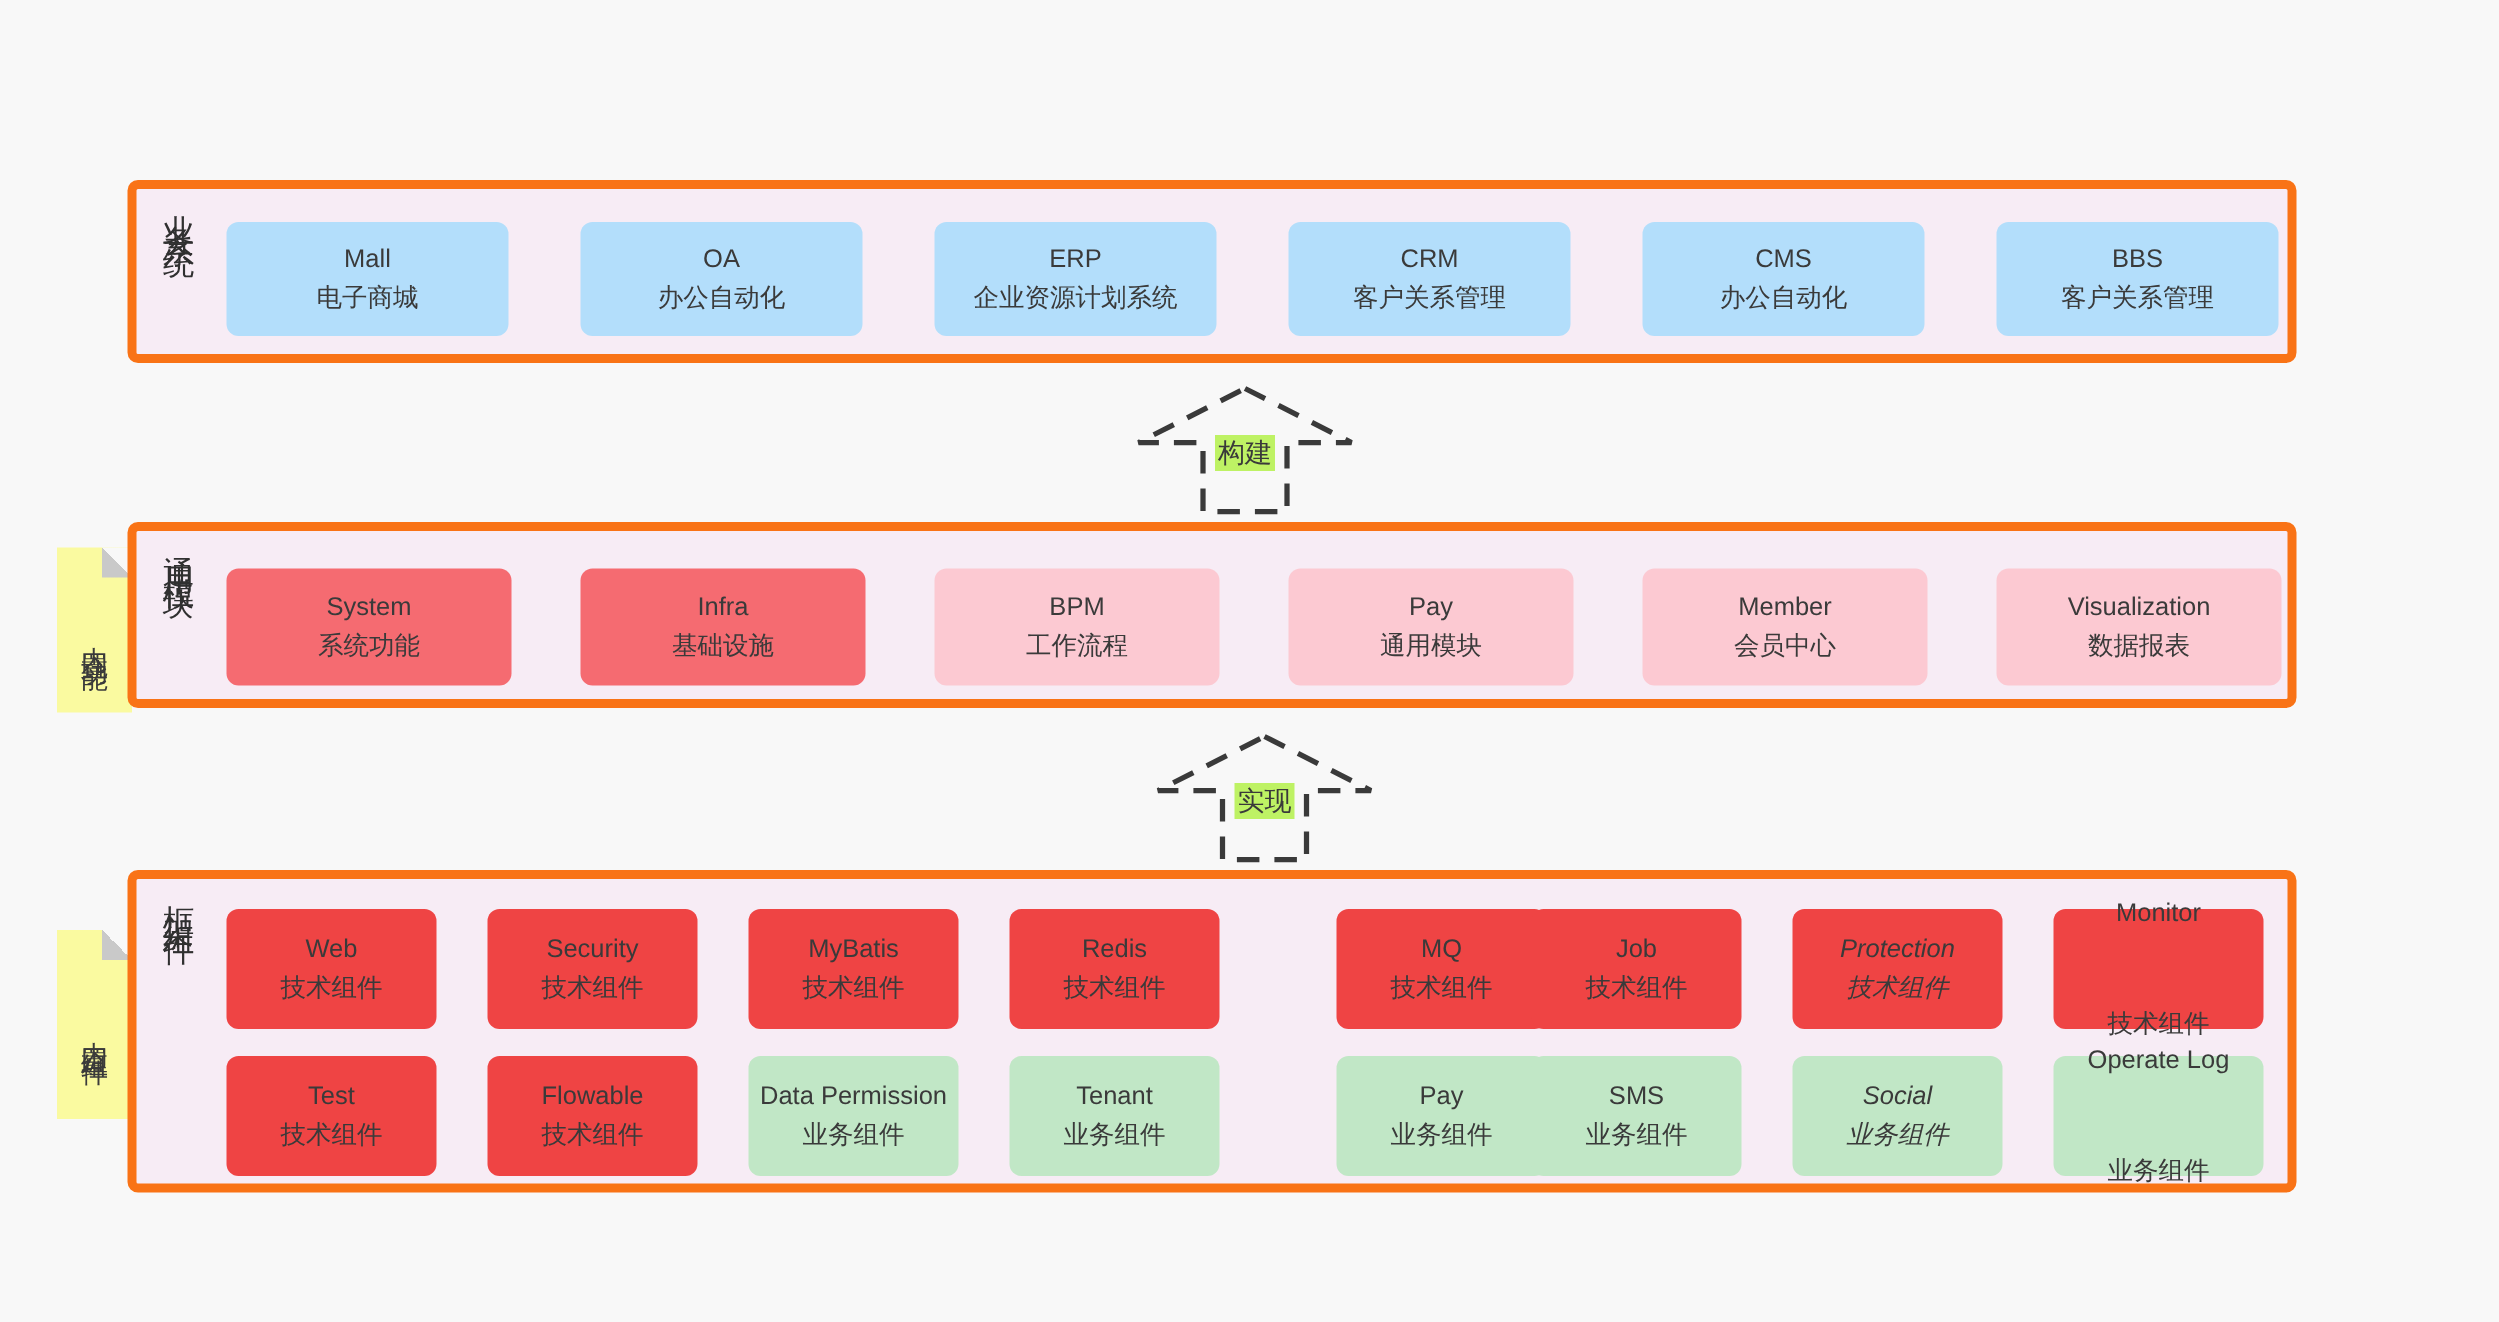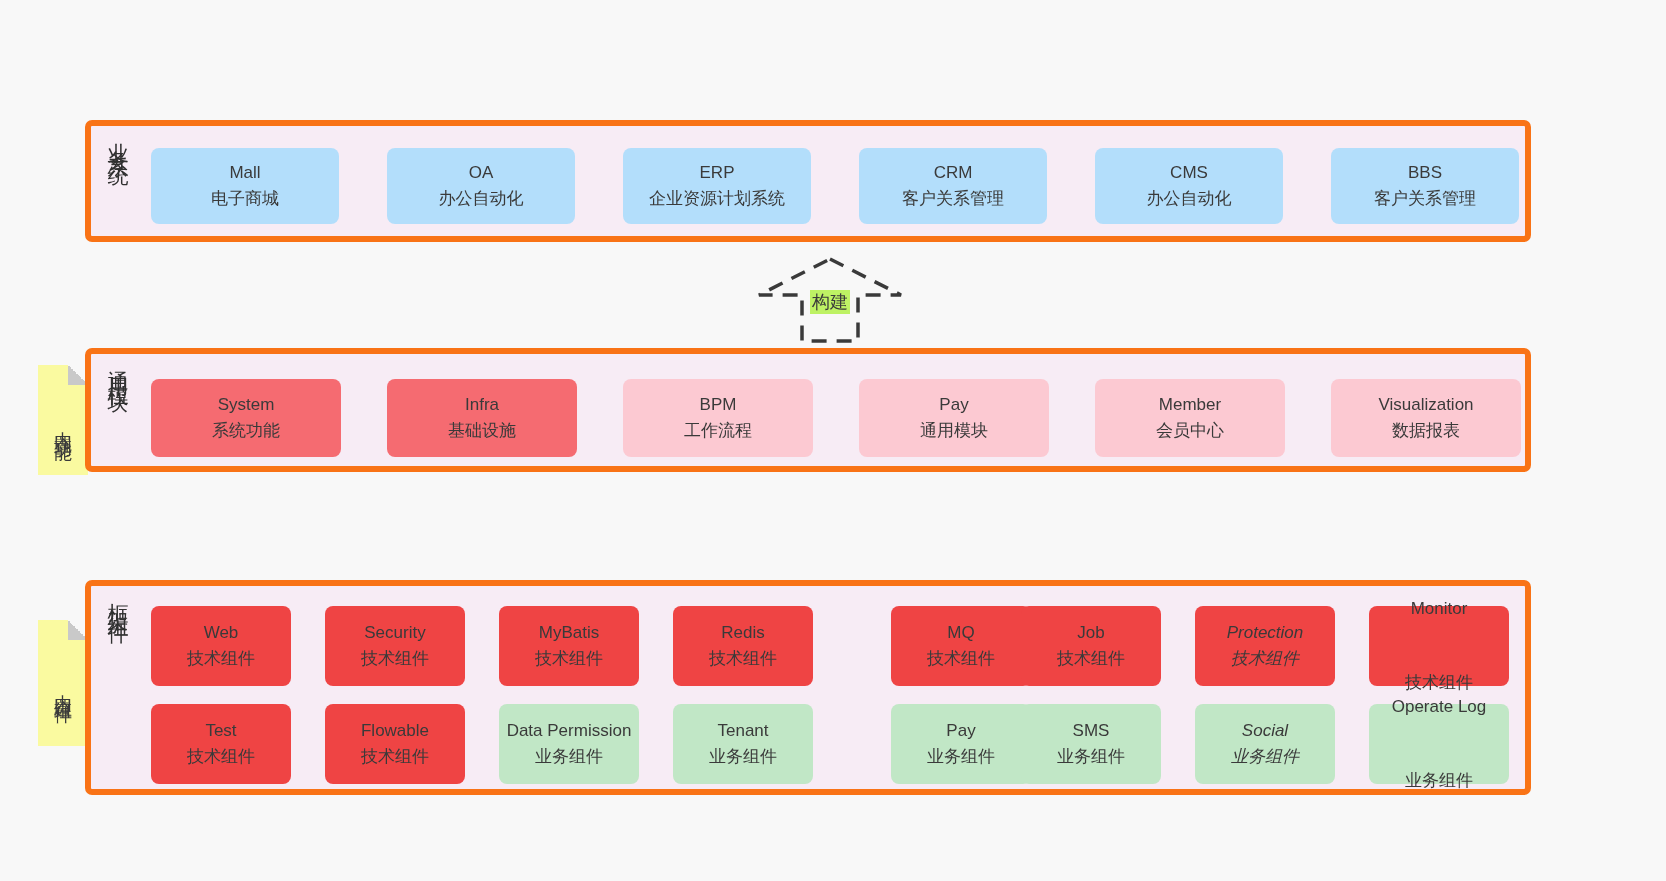--- a/index.html
+++ b/index.html
@@ -193,20 +193,26 @@
     <div class="box box-pink c6-4">
       <div>Member</div>
       <div>会员中心</div>
     </div>
     <div class="box box-pink c6-5">
       <div>Visualization</div>
       <div>数据报表</div>
     </div>
   </div>
 
+  <div class="arrow arrow-implement">
+    <svg width="150" height="88" viewBox="0 0 150 88">
+      <polygon points="75,3 146,39 103,39 103,85 47,85 47,39 4,39" fill="none" stroke="#3a3a3a" stroke-width="3.5" stroke-dasharray="15,10"></polygon>
+    </svg>
+    <span class="alabel">实现</span>
+  </div>
 
   <div class="panel panel-components">
     <div class="vtitle">框架组件</div>
 
     <div class="box box-green row1 c8-0">
       <div>Web</div>
       <div>技术组件</div>
     </div>
     <div class="box box-green row1 c8-1">
       <div>Security</div>

